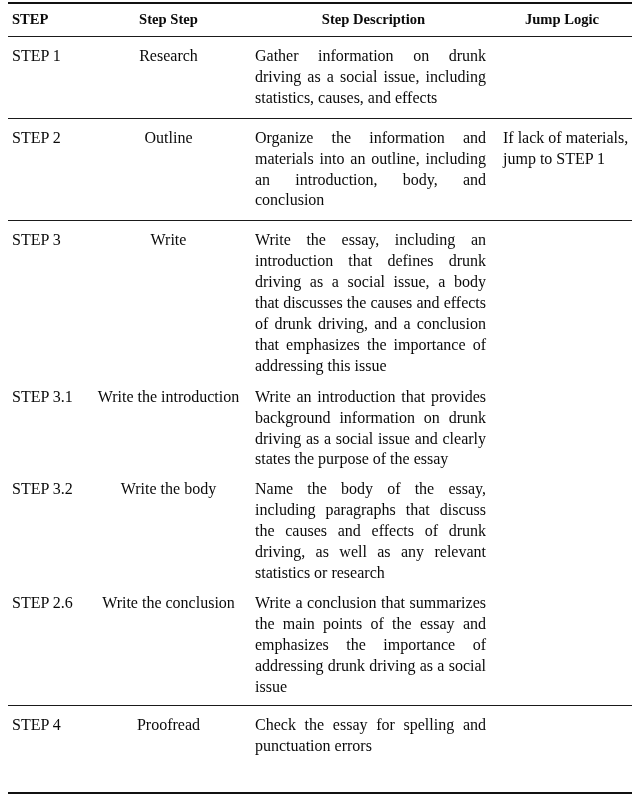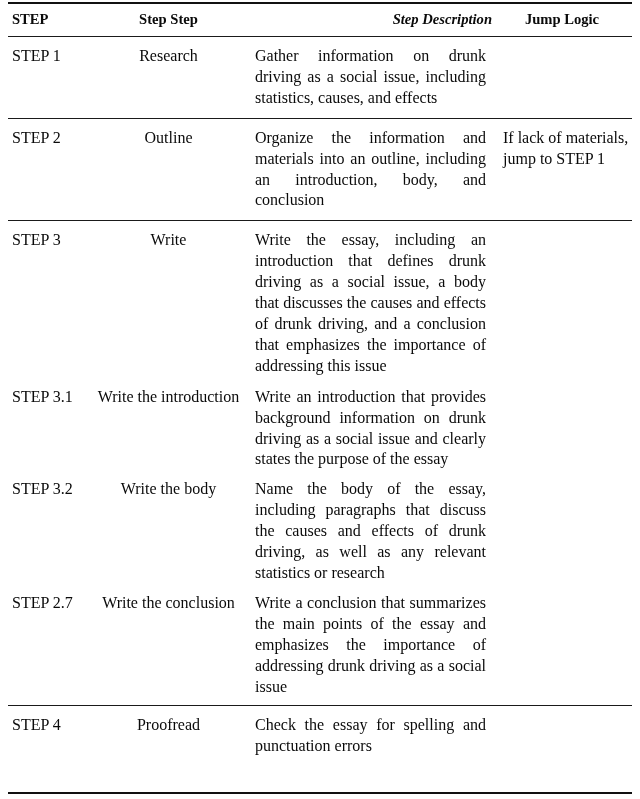--- a/index.html
+++ b/index.html
@@ -55,21 +55,21 @@
 
   thead th {
     font-weight: bold;
     font-size: 14.6px;
     padding: 11px 0 9px 0;
     vertical-align: bottom;
     line-height: 1.1;
   }
   thead th.h-step  { text-align: left;   padding-left: 4px; }
   thead th.h-name  { text-align: center; }
-  thead th.h-desc  { text-align: right;   padding-left: 3px; font-style: italic; }
+  thead th.h-desc  { text-align: center;   padding-left: 3px; }
   thead th.h-jump  { text-align: center; }
 
   tbody td {
     font-size: 16px;
     line-height: 20.9px;
     vertical-align: top;
     padding-top: 9px;
     padding-bottom: 9px;
   }
 
@@ -158,21 +158,21 @@
       </tr>
 
       <tr class="no-rule substep">
         <td class="cell-step">STEP 3.2</td>
         <td class="cell-name">Write the body</td>
         <td class="cell-desc">Name the body of the essay, including paragraphs that discuss the causes and effects of drunk driving, as well as any relevant statistics or research</td>
         <td class="cell-jump"></td>
       </tr>
 
       <tr class="no-rule substep">
-        <td class="cell-step">STEP 2.7</td>
+        <td class="cell-step">STEP 2.6</td>
         <td class="cell-name">Write the conclusion</td>
         <td class="cell-desc">Write a conclusion that summarizes the main points of the essay and emphasizes the importance of addressing drunk driving as a social issue</td>
         <td class="cell-jump"></td>
       </tr>
 
       <tr class="hrule-above">
         <td class="cell-step">STEP 4</td>
         <td class="cell-name">Proofread</td>
         <td class="cell-desc">Check the essay for spelling and punctuation errors</td>
         <td class="cell-jump"></td>

